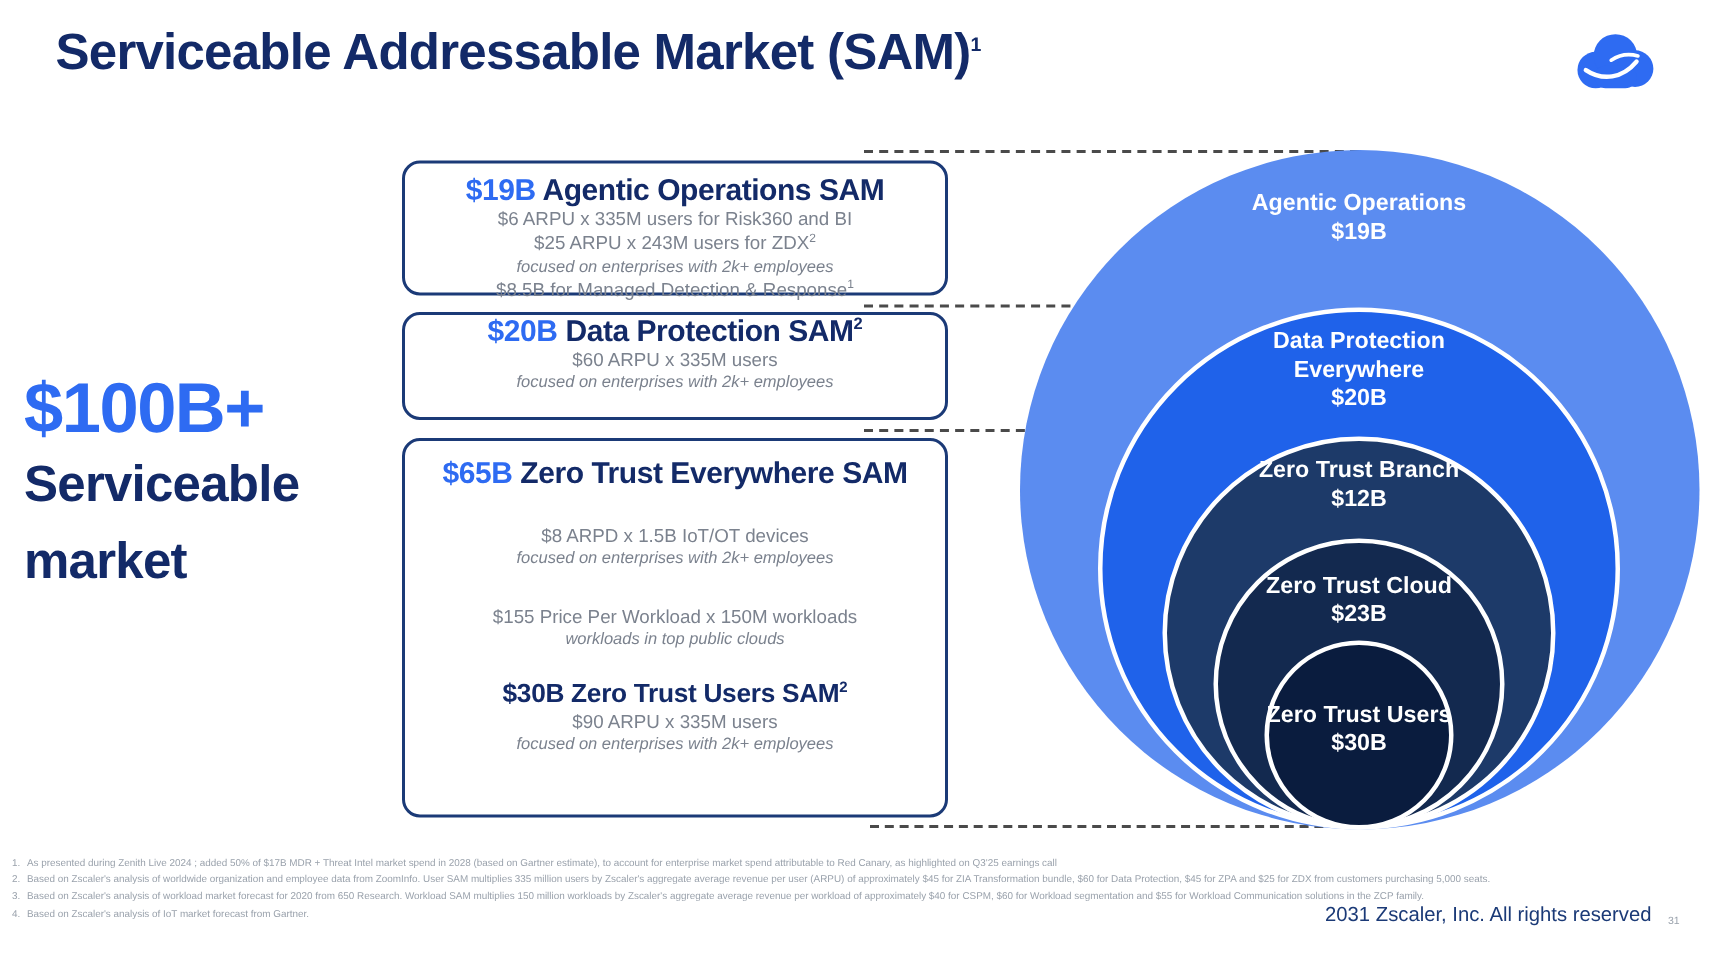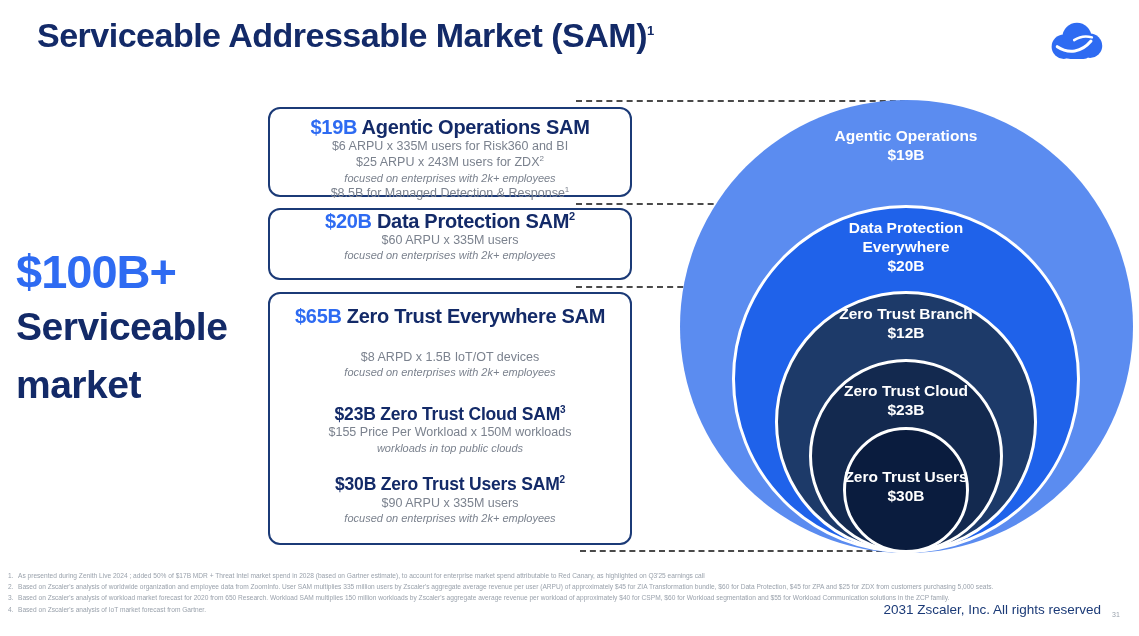--- a/index.html
+++ b/index.html
@@ -10,21 +10,21 @@
   .title{position:absolute;left:37px;top:16px;font-size:34px;font-weight:700;
          color:#132a68;letter-spacing:-0.5px;}
   .title sup{font-size:13px;}
 
   
   .logo{position:absolute;left:1046px;top:20px;width:60px;height:44px;}
 
   
   .left-block{position:absolute;left:16px;top:246px;}
   .left-amount{font-size:47px;font-weight:700;color:#2e6bf2;letter-spacing:-1px;line-height:1.1;}
-  .left-label{font-size:39px;font-weight:700;color:#132a68;line-height:1.5;letter-spacing:-0.5px;}
+  .left-label{font-size:34px;font-weight:700;color:#132a68;line-height:1.5;letter-spacing:-0.5px;}
 
   
   .box{position:absolute;left:268px;width:364px;background:#fff;border:2px solid #1b3a77;
        border-radius:12px;text-align:center;box-sizing:border-box;}
   .box-agentic{top:107px;height:90px;padding-top:7px;}
   .box-dataprot{top:208px;height:72px;padding-top:0;}
   .box-zt{top:292px;height:253px;padding-top:11px;}
   .box-head{font-size:20px;font-weight:700;color:#132a68;letter-spacing:-0.3px;line-height:1.15;}
   .box-head .amt{color:#2e6bf2;}
   .box-head sup{font-size:11px;}
@@ -118,21 +118,20 @@
 
   <div class="box box-zt">
     <div class="box-head"><span class="amt">$65B</span><span> Zero Trust Everywhere SAM</span></div>
 
     <div class="sub-block sb1">
       <div class="detail">$8 ARPD x 1.5B IoT/OT devices</div>
       <div class="focus">focused on enterprises with 2k+ employees</div>
     </div>
 
     <div class="sub-block sb2">
-      <div class="sub-head"><span>$23B Zero Trust Cloud SAM</span><sup>3</sup></div>
       <div class="detail">$155 Price Per Workload x 150M workloads</div>
       <div class="focus">workloads in top public clouds</div>
     </div>
 
     <div class="sub-block sb3">
       <div class="sub-head"><span>$30B Zero Trust Users SAM</span><sup>2</sup></div>
       <div class="detail">$90 ARPU x 335M users</div>
       <div class="focus">focused on enterprises with 2k+ employees</div>
     </div>
   </div>

